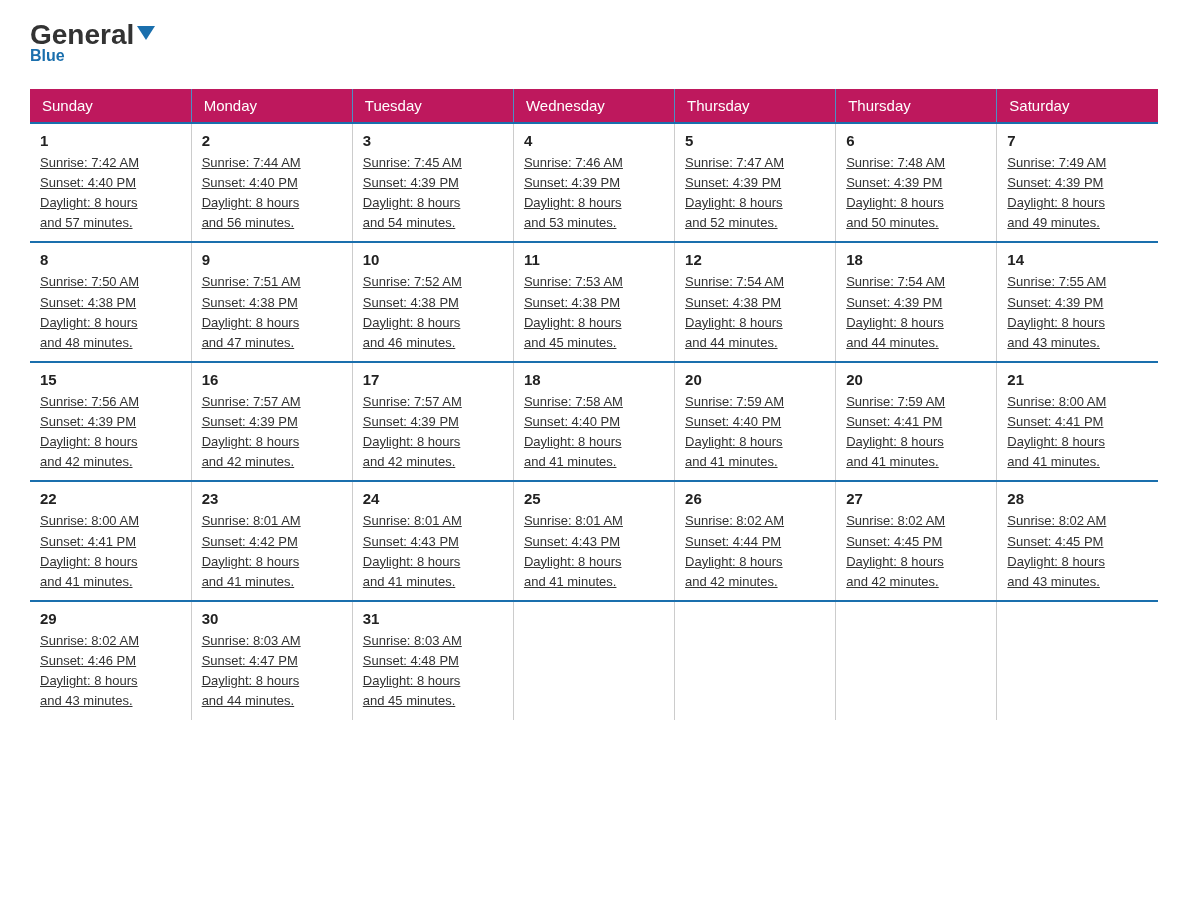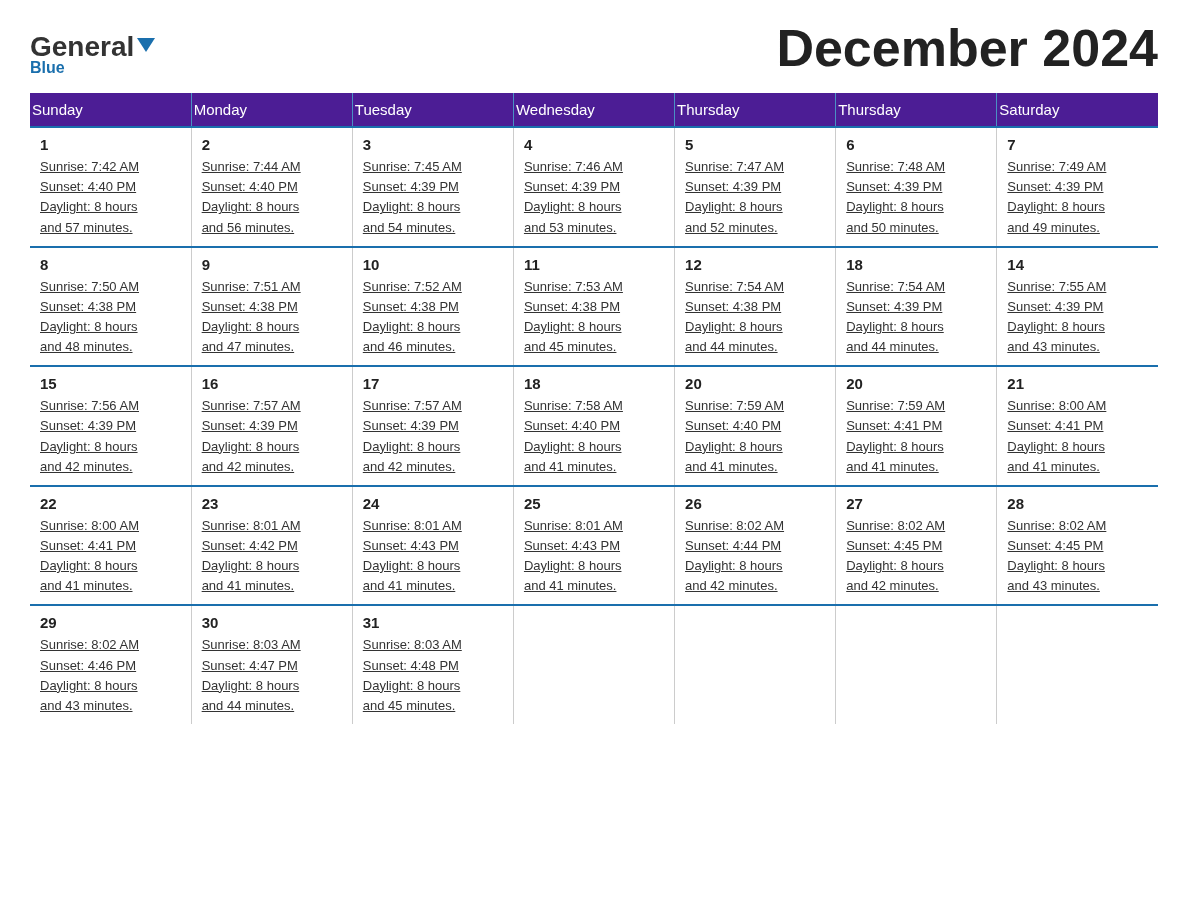--- a/index.html
+++ b/index.html
@@ -6,22 +6,22 @@
     body {
       font-family: Arial, sans-serif;
       background: #ffffff;
       width: 1188px;
       min-height: 918px;
       padding: 20px 30px;
     }
     .header {
       display: flex;
       justify-content: space-between;
-      align-items: flex-end;
-      margin-bottom: 16px;
+      align-items: center;
+      margin-bottom: 24px;
     }
     .logo {
       display: flex;
       flex-direction: column;
       align-items: flex-start;
     }
     .logo-text {
       font-size: 28px;
       font-weight: bold;
       color: #333;
@@ -59,23 +59,23 @@
       font-weight: normal;
       color: #444;
       margin-top: 4px;
     }
     table {
       width: 100%;
       border-collapse: collapse;
       font-size: 13.5px;
     }
     thead tr th {
-      background-color: #4c1d95;
+      background-color: #be185d;
       color: white;
-      padding: 8px 2px;
+      padding: 8px 12px;
       text-align: left;
       font-size: 15px;
       font-weight: normal;
       border-right: 1px solid #4a90c4;
     }
     thead tr th:last-child { border-right: none; }
     tbody tr {
       border-top: 2px solid #1a6fad;
     }
     tbody tr td {
@@ -104,21 +104,20 @@
 <body>
 
 <div class="header">
   <div class="logo">
     <div class="logo-text">
       General<span class="logo-triangle"></span>
     </div>
     <div class="logo-blue-line">Blue</div>
   </div>
   <div class="title-block">
-    <h1>December 2024</h1>
   </div>
 </div>
 
 <table>
   <thead>
     <tr>
       <th>Sunday</th>
       <th>Monday</th>
       <th>Tuesday</th>
       <th>Wednesday</th>

